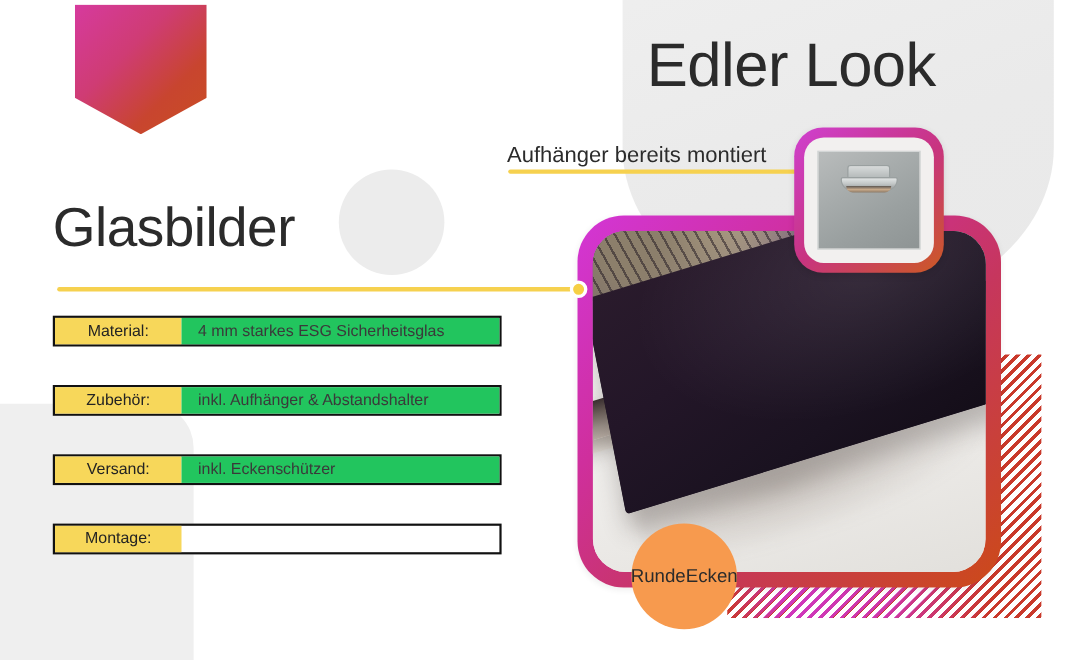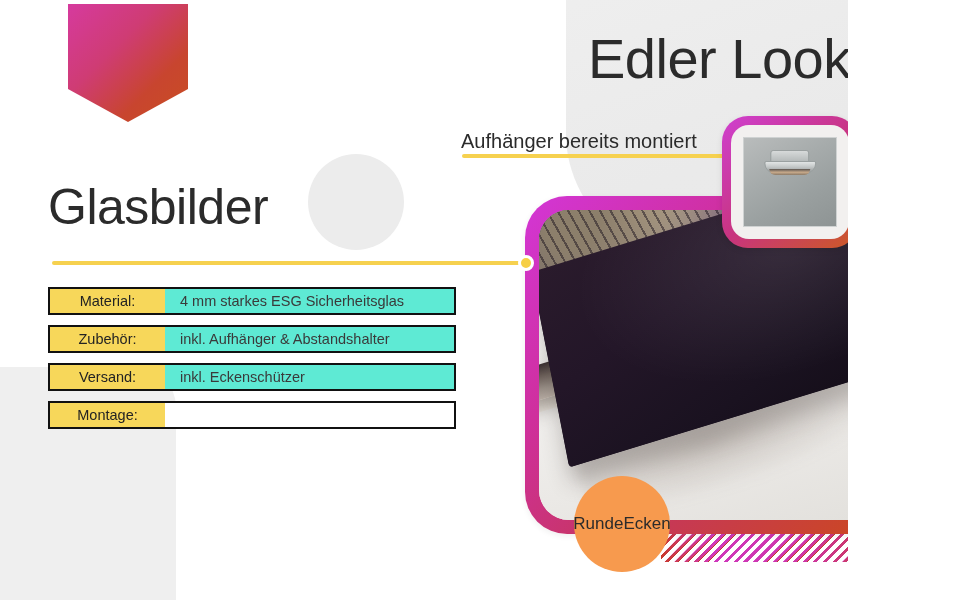--- a/index.html
+++ b/index.html
@@ -3,21 +3,21 @@
 <meta charset="utf-8">
 <style>
   * { margin:0; padding:0; box-sizing:border-box; }
   html,body { width:970px; height:600px; }
   body {
     font-family: "Liberation Sans", "DejaVu Sans", sans-serif;
     background:#ffffff;
     overflow:hidden;
     position:relative;
   }
-  #stage { position:absolute; left:0; top:0; width:848px; height:600px; overflow:hidden; background:#fff; }
+  #stage { position:absolute; left:0; top:0; width:970px; height:600px; overflow:hidden; background:#fff; }
 
   
   .blob-topright{
     position:absolute; left:566px; top:-46px; width:392px; height:330px;
     background:linear-gradient(160deg,#efefef 0%,#eaeaea 55%,#e9e9e9 100%);
     border-radius:14px 14px 190px 190px / 10px 10px 150px 150px;
     z-index:1;
   }
   .blob-circle-left{
     position:absolute; left:308px; top:154px; width:96px; height:96px;
@@ -92,31 +92,31 @@
 
   .callout-label{
     position:absolute; left:461px; top:130px; z-index:7;
     font-size:20px; color:#2b2b2b; white-space:nowrap;
   }
 
   
   .spec-table{ position:absolute; left:48px; top:287px; width:408px; z-index:6; }
   .spec-row{
     display:flex; align-items:stretch;
-    border:2px solid #111111; height:28px; margin-bottom:10px; background:#ffffff;
+    border:2px solid #111111; height:28px; margin-bottom:35px; background:#ffffff;
   }
   .spec-row:last-child{ margin-bottom:0;gap:44px; }
   .spec-key{
     width:115px; flex:0 0 115px; background:#f7d75a;
     display:flex; align-items:center; justify-content:center;
     font-size:14.5px; color:#232323;
   }
   .spec-val{
     flex:1; display:flex; align-items:center; padding-left:15px;
-    font-size:14.5px; color:#3a3a3a; background:#5eead4;
+    font-size:14.5px; color:#3a3a3a; background:#22c55e;
   }
 
   
   .frame{
     position:absolute; left:525px; top:196px; width:385px; height:338px; z-index:4;
     border-radius:42px;
     background:linear-gradient(135deg,#d336d6 0%,#cf2f9c 32%,#c6365e 60%,#cc4a18 100%);
     padding:14px;
     box-shadow:0 2px 6px rgba(0,0,0,.07);
   }

